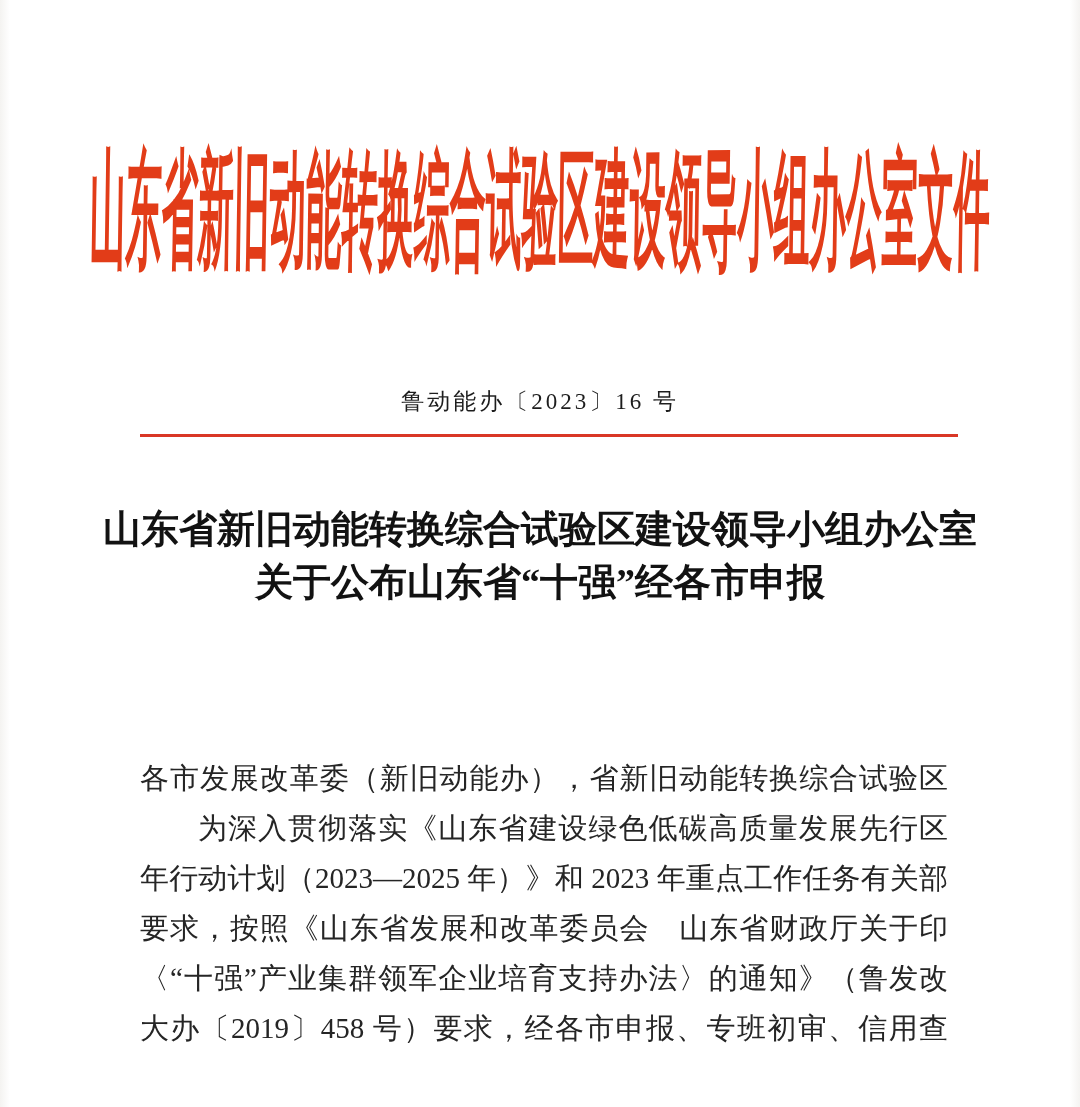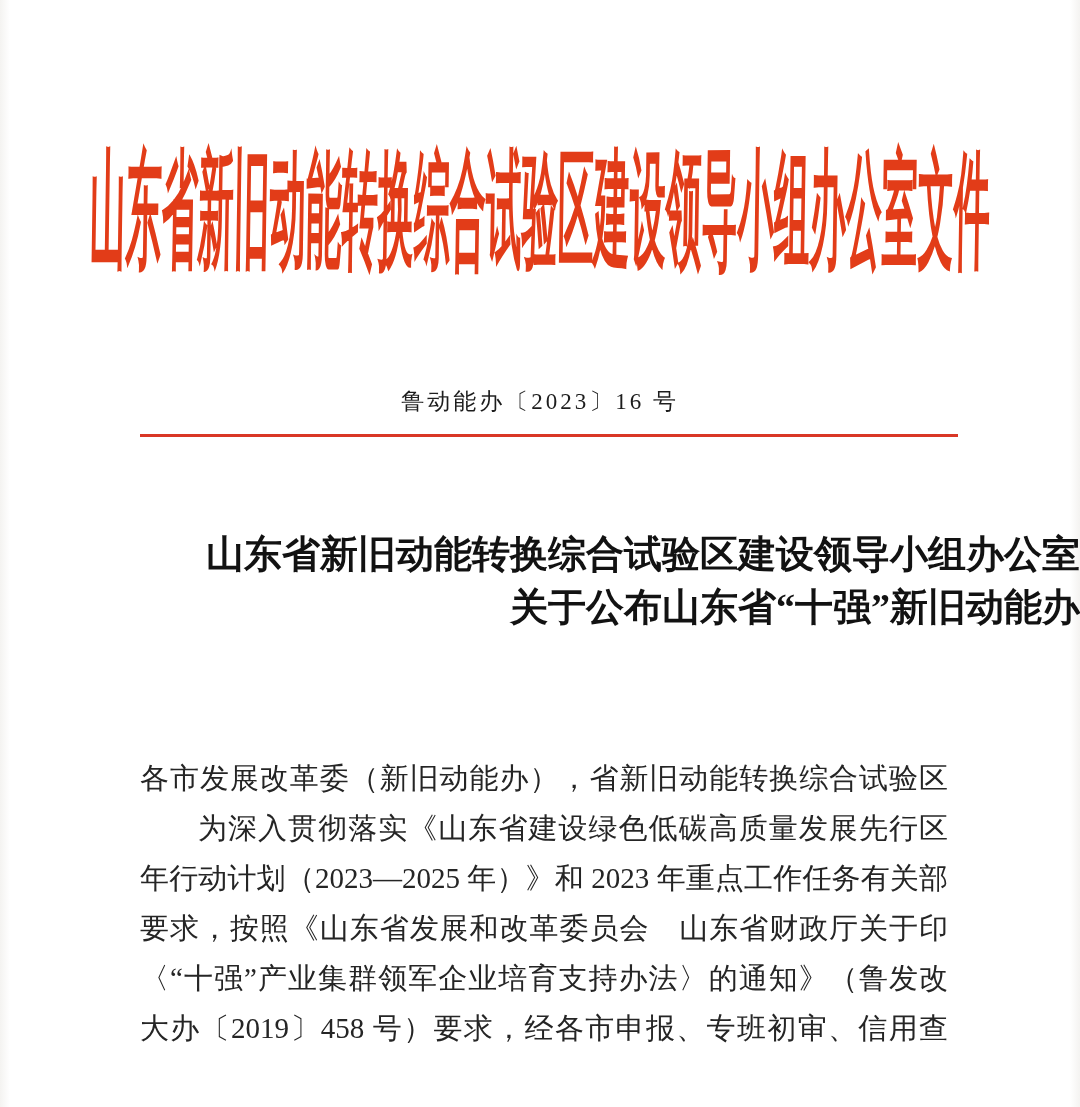--- a/index.html
+++ b/index.html
@@ -59,24 +59,24 @@
     top: 434px;
     left: 140px;
     width: 818px;
     height: 3px;
     background: #d93726;
   }
 
   
   .title {
     position: absolute;
-    top: 528px;
+    top: 503px;
     left: 0;
     width: 100%;
-    text-align: right;
+    text-align: center;
     font-weight: bold;
     font-size: 38px;
     line-height: 53px;
     color: #121212;
   }
 
   
   .body-text {
     position: absolute;
     top: 753px;
@@ -107,21 +107,21 @@
   <div class="banner-wrap">
     <div class="banner">山东省新旧动能转换综合试验区建设领导小组办公室文件</div>
   </div>
 
   <div class="doc-number">鲁动能办〔2023〕16 号</div>
 
   <div class="divider"></div>
 
   <div class="title">
     <div>山东省新旧动能转换综合试验区建设领导小组办公室</div>
-    <div>关于公布山东省“十强”新旧动能办</div>
+    <div>关于公布山东省“十强”经各市申报</div>
   </div>
 
   <div class="body-text">
     <div class="body-line">各市发展改革委（新旧动能办），省新旧动能转换综合试验区建设</div>
     <div class="body-line indent">为深入贯彻落实《山东省建设绿色低碳高质量发展先行区三</div>
     <div class="body-line">年行动计划（2023—2025 年）》和 2023 年重点工作任务有关部署</div>
     <div class="body-line">要求，按照《山东省发展和改革委员会　山东省财政厅关于印发</div>
     <div class="body-line">〈“十强”产业集群领军企业培育支持办法〉的通知》（鲁发改重</div>
     <div class="body-line">大办〔2019〕458 号）要求，经各市申报、专班初审、信用查询、</div>
   </div>

